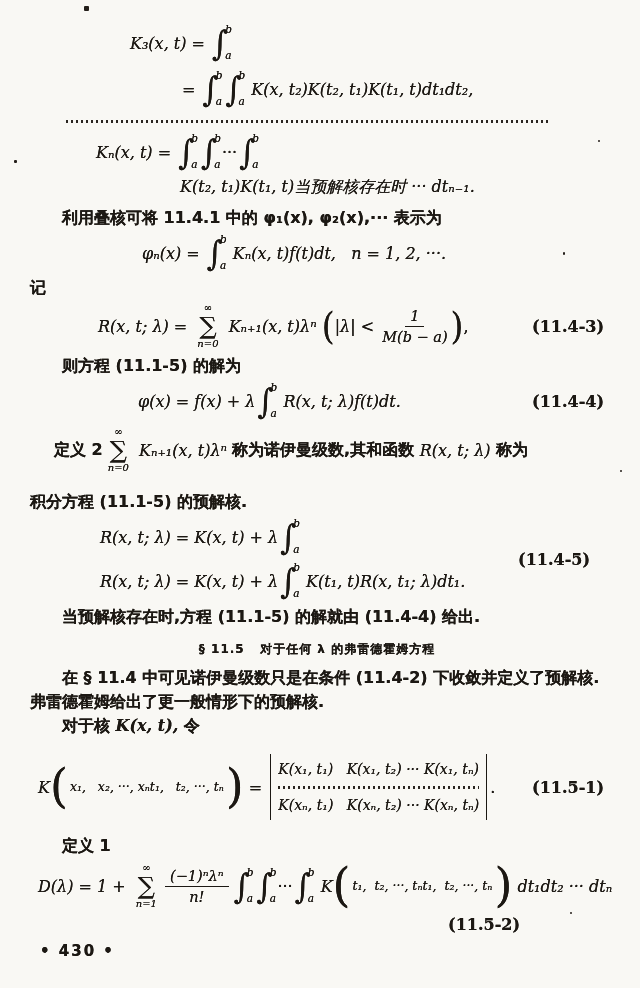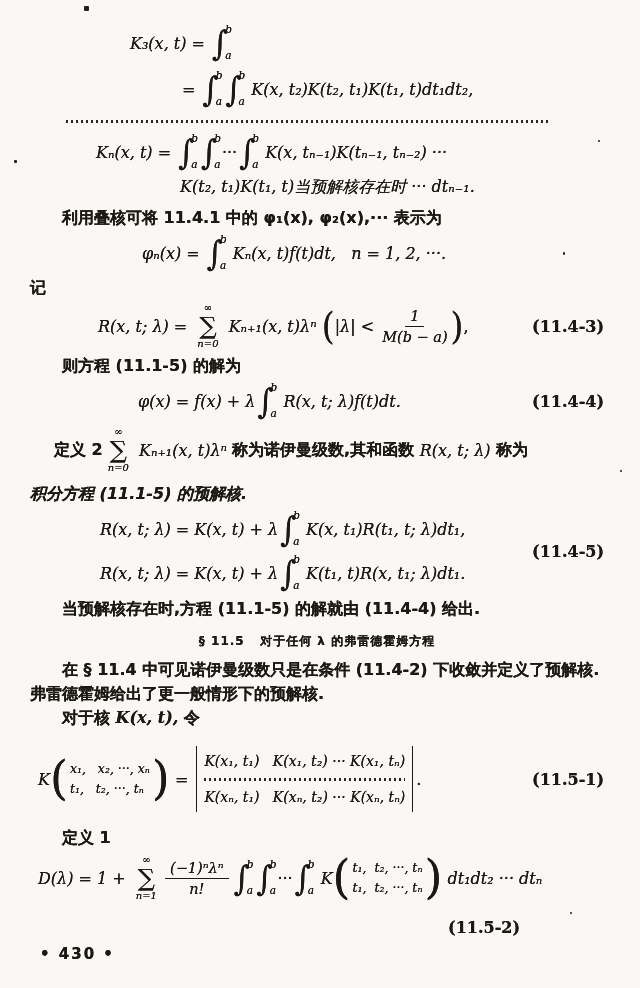--- a/index.html
+++ b/index.html
@@ -42,35 +42,35 @@
   .sum-s{font-size:24px;font-style:normal;}
   .sum-t{font-size:10px;font-style:italic;margin:1px 0;}
   
   .frac{display:inline-flex;flex-direction:column;align-items:center;margin:0 3px;font-size:14.5px;}
   .frac .fn{padding:0 5px 2px 5px;border-bottom:1.4px solid #1c1813;font-style:italic;}
   .frac .fd{padding-top:2px;font-style:italic;}
   
   .bigp1{font-size:33px;font-style:normal;transform:scaleY(1.12);line-height:1;}
   .bigp2{font-size:46px;font-style:normal;transform:scaleY(1.02);line-height:0.9;font-weight:300;}
   
-  .stack{display:inline-flex;flex-direction:column;justify-content:center;
+  .stack{display:inline-flex;flex-direction:row;justify-content:center;
          font-size:12.5px;line-height:1.6;font-style:italic;white-space:pre;padding:0 2px;}
   
   .det{display:inline-flex;flex-direction:column;
        border-left:1.7px solid #1c1813;border-right:1.7px solid #1c1813;
        padding:3px 7px;margin:8px 3px;}
   .det-row{white-space:pre;font-style:italic;font-size:14px;line-height:1.75;}
   .det-dots{height:3px;margin:4px 0;
        background:repeating-linear-gradient(90deg,#2a2520 0 2px,transparent 2px 5px);}
   
   .dotline{height:3px;width:482px;margin:10px 0 0 36px;
        background:repeating-linear-gradient(90deg,#2a2520 0 2px,transparent 2px 5px);}
   
   .relblock{position:relative;}
-  .eqno-abs{position:absolute;right:0;top:50%;transform:translateY(-50%);
+  .eqno-abs{position:absolute;right:14px;top:50%;transform:translateY(-50%);
        font-weight:600;white-space:pre;}
   
   .pageno{font-family:"DejaVu Sans",sans-serif;font-weight:700;font-size:15px;
        margin:8px 0 0 10px;letter-spacing:2px;}
   
   .speck{position:absolute;background:#241f1a;border-radius:1px;}
 </style>
 </head>
 <body>
 
@@ -127,21 +127,20 @@
       </span>
     </span>
     <span class="up">···</span>
     <span class="int">
       <span class="int-s">∫</span>
       <span class="int-l">
         <span>b</span>
         <span>a</span>
       </span>
     </span>
-    <span class="mi"> K(x, tₙ₋₁)K(tₙ₋₁, tₙ₋₂) ···</span>
   </div>
 
   <div class="row math" style="margin-left:150px;margin-top:4px;">
     <span class="mi">K(t₂, t₁)K(t₁, t)当预解核存在时 ··· dtₙ₋₁.</span>
   </div>
 
   <p class="para cjk indent" style="margin-top:8px;">利用叠核可将 11.4.1 中的 φ₁(x), φ₂(x),··· 表示为</p>
 
   <div class="row math" style="margin-left:112px;margin-top:2px;">
     <span class="mi">φₙ(x) </span>
@@ -198,34 +197,33 @@
     <span class="sum">
       <span class="sum-t">∞</span>
       <span class="sum-s">∑</span>
       <span class="sum-t">n=0</span>
     </span>
     <span class="mi"> Kₙ₊₁(x, t)λⁿ </span>
     <span class="cjk">称为诺伊曼级数,其和函数 </span>
     <span class="mi">R(x, t; λ)</span>
     <span class="cjk"> 称为</span>
   </div>
-  <p class="para cjk" style="margin-top:8px;font-style:italic;">积分方程 (11.1-5) 的预解核.</p>
+  <p class="para cjk" style="margin-top:16px;">积分方程 (11.1-5) 的预解核.</p>
 
 
   <div class="relblock">
     <div class="row math" style="margin-left:70px;margin-top:2px;">
       <span class="mi">R(x, t; λ) = K(x, t) + λ</span>
       <span class="int">
         <span class="int-s">∫</span>
         <span class="int-l">
           <span>b</span>
           <span>a</span>
         </span>
       </span>
-      <span class="mi"> K(x, t₁)R(t₁, t; λ)dt₁,</span>
     </div>
     <div class="row math" style="margin-left:70px;margin-top:2px;">
       <span class="mi">R(x, t; λ) = K(x, t) + λ</span>
       <span class="int">
         <span class="int-s">∫</span>
         <span class="int-l">
           <span>b</span>
           <span>a</span>
         </span>
       </span>
@@ -298,21 +296,21 @@
     <span class="mi"> K</span>
     <span class="bigp2">(</span>
     <span class="stack">
       <span>t₁,  t₂, ···, tₙ</span>
       <span>t₁,  t₂, ···, tₙ</span>
     </span>
     <span class="bigp2">)</span>
     <span class="mi"> dt₁dt₂ ··· dtₙ</span>
   </div>
 
-  <div class="row math" style="margin-top:16px;padding-right:84px;align-items:flex-end;">
+  <div class="row math" style="margin-top:5px;padding-right:84px;align-items:flex-end;">
     <span class="eqno">(11.5-2)</span>
   </div>
 
   <p class="para pageno">• 430 •</p>
 
   <span class="speck" style="left:84px;top:6px;width:5px;height:5px;"></span>
   <span class="speck" style="left:14px;top:160px;width:3px;height:3px;"></span>
   <span class="speck" style="left:563px;top:252px;width:2px;height:3px;"></span>
   <span class="speck" style="left:620px;top:470px;width:2px;height:2px;"></span>
   <span class="speck" style="left:598px;top:140px;width:2px;height:2px;"></span>

